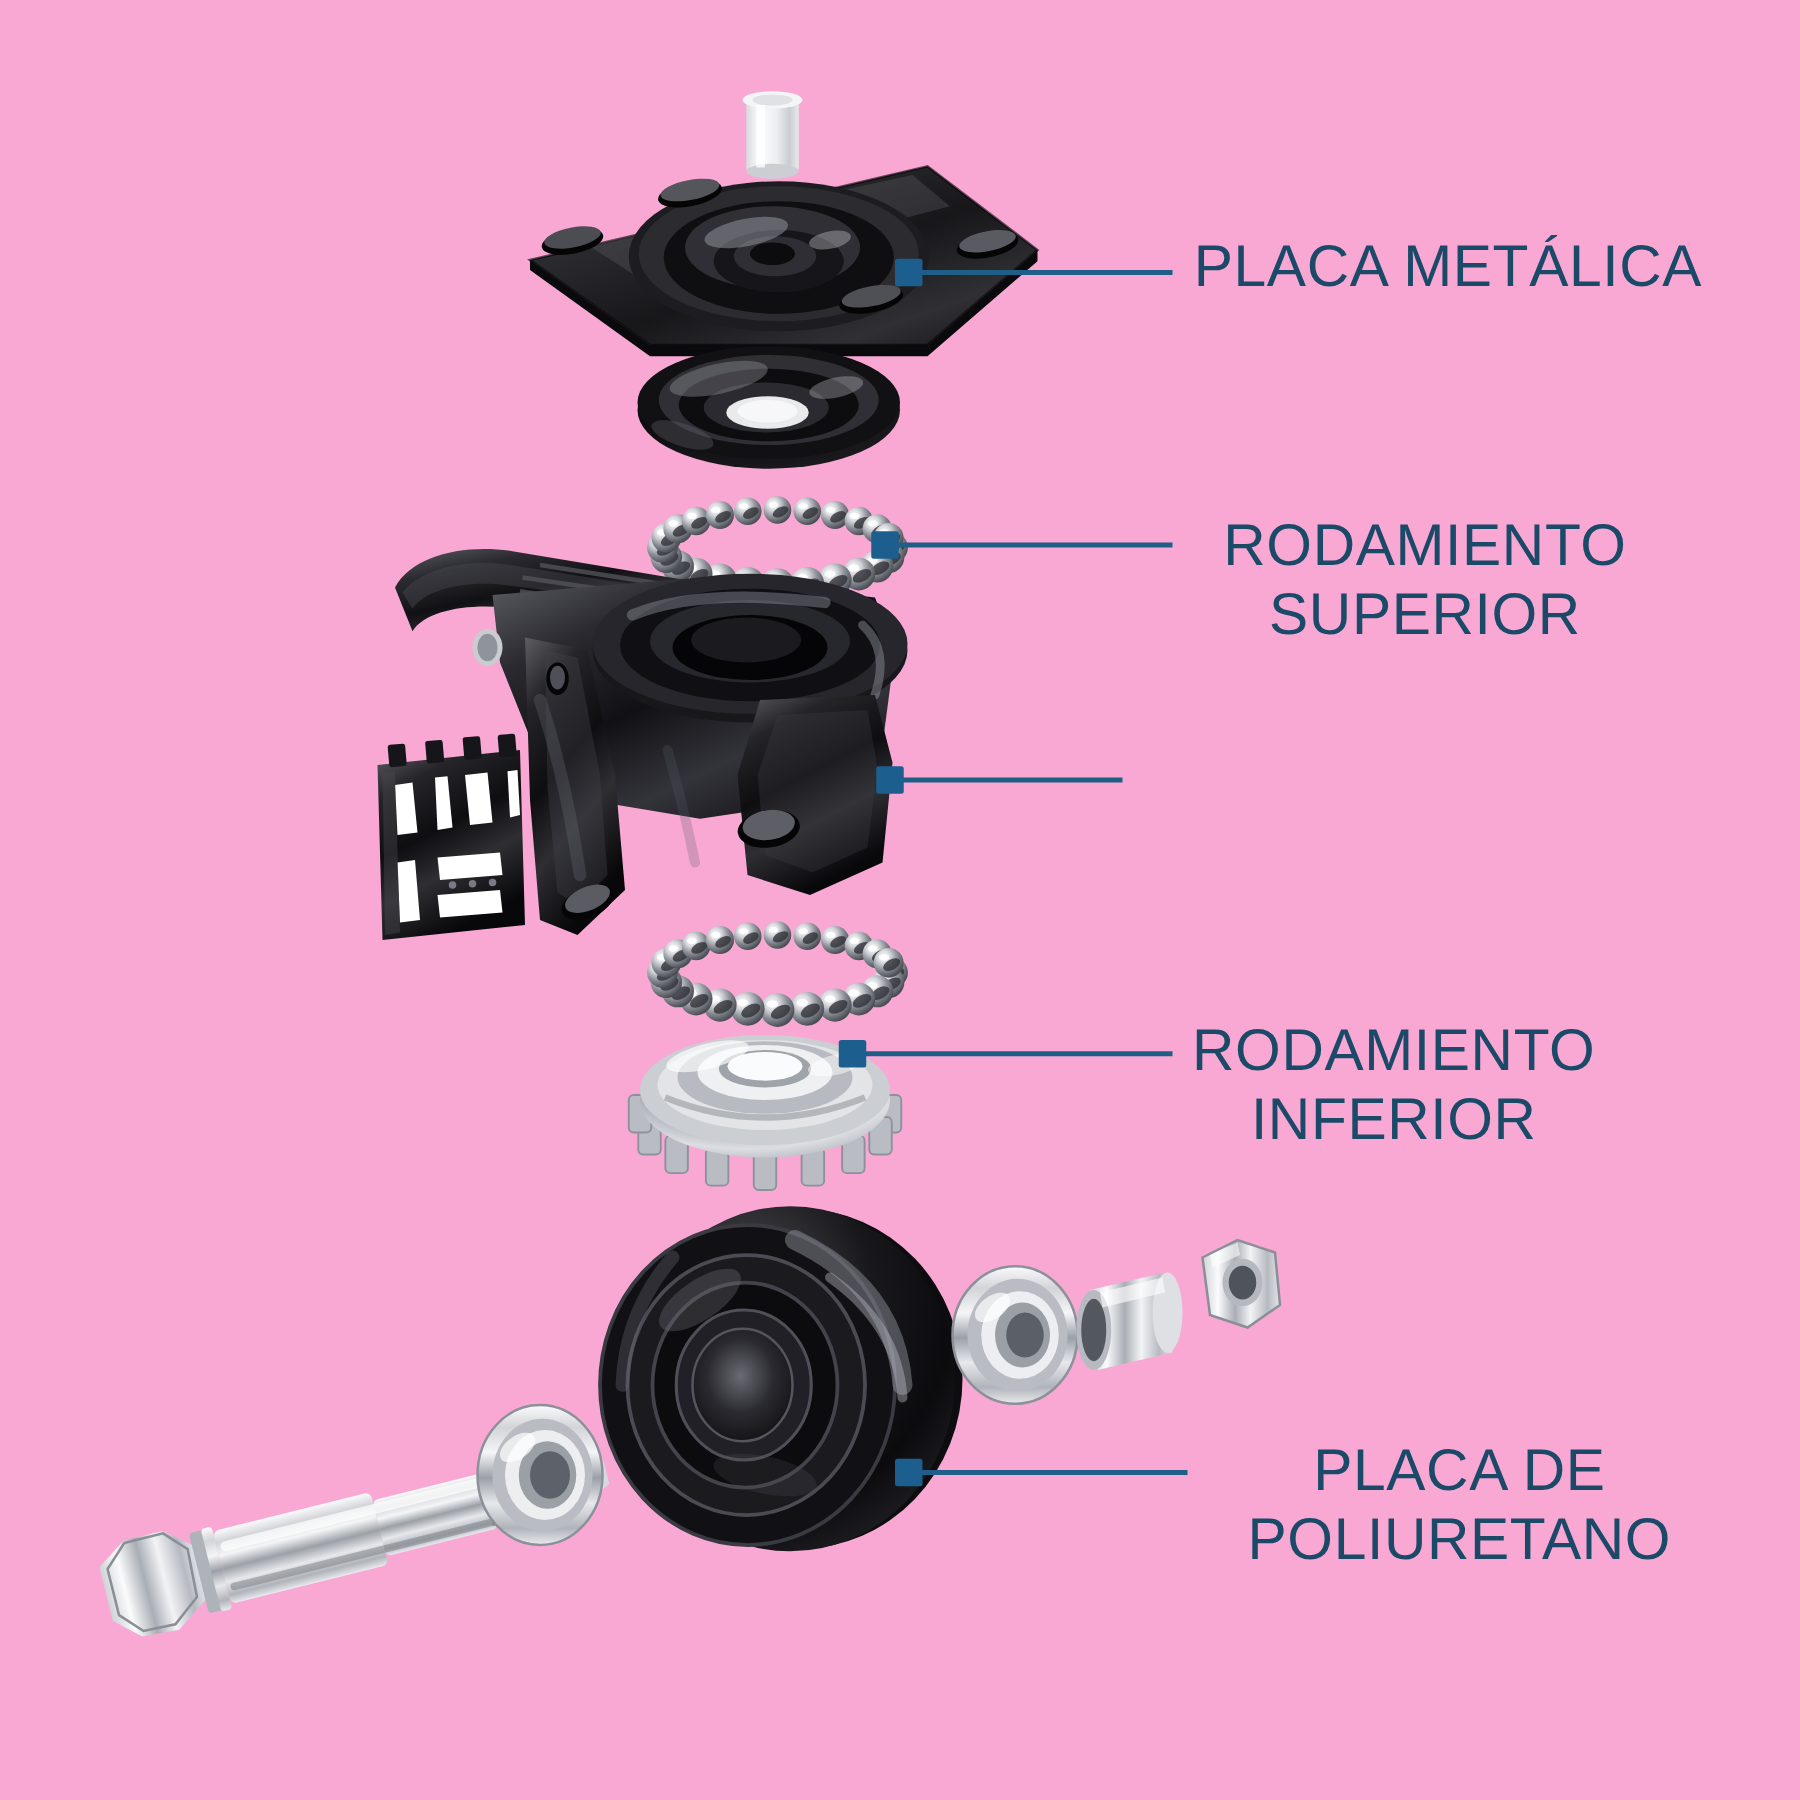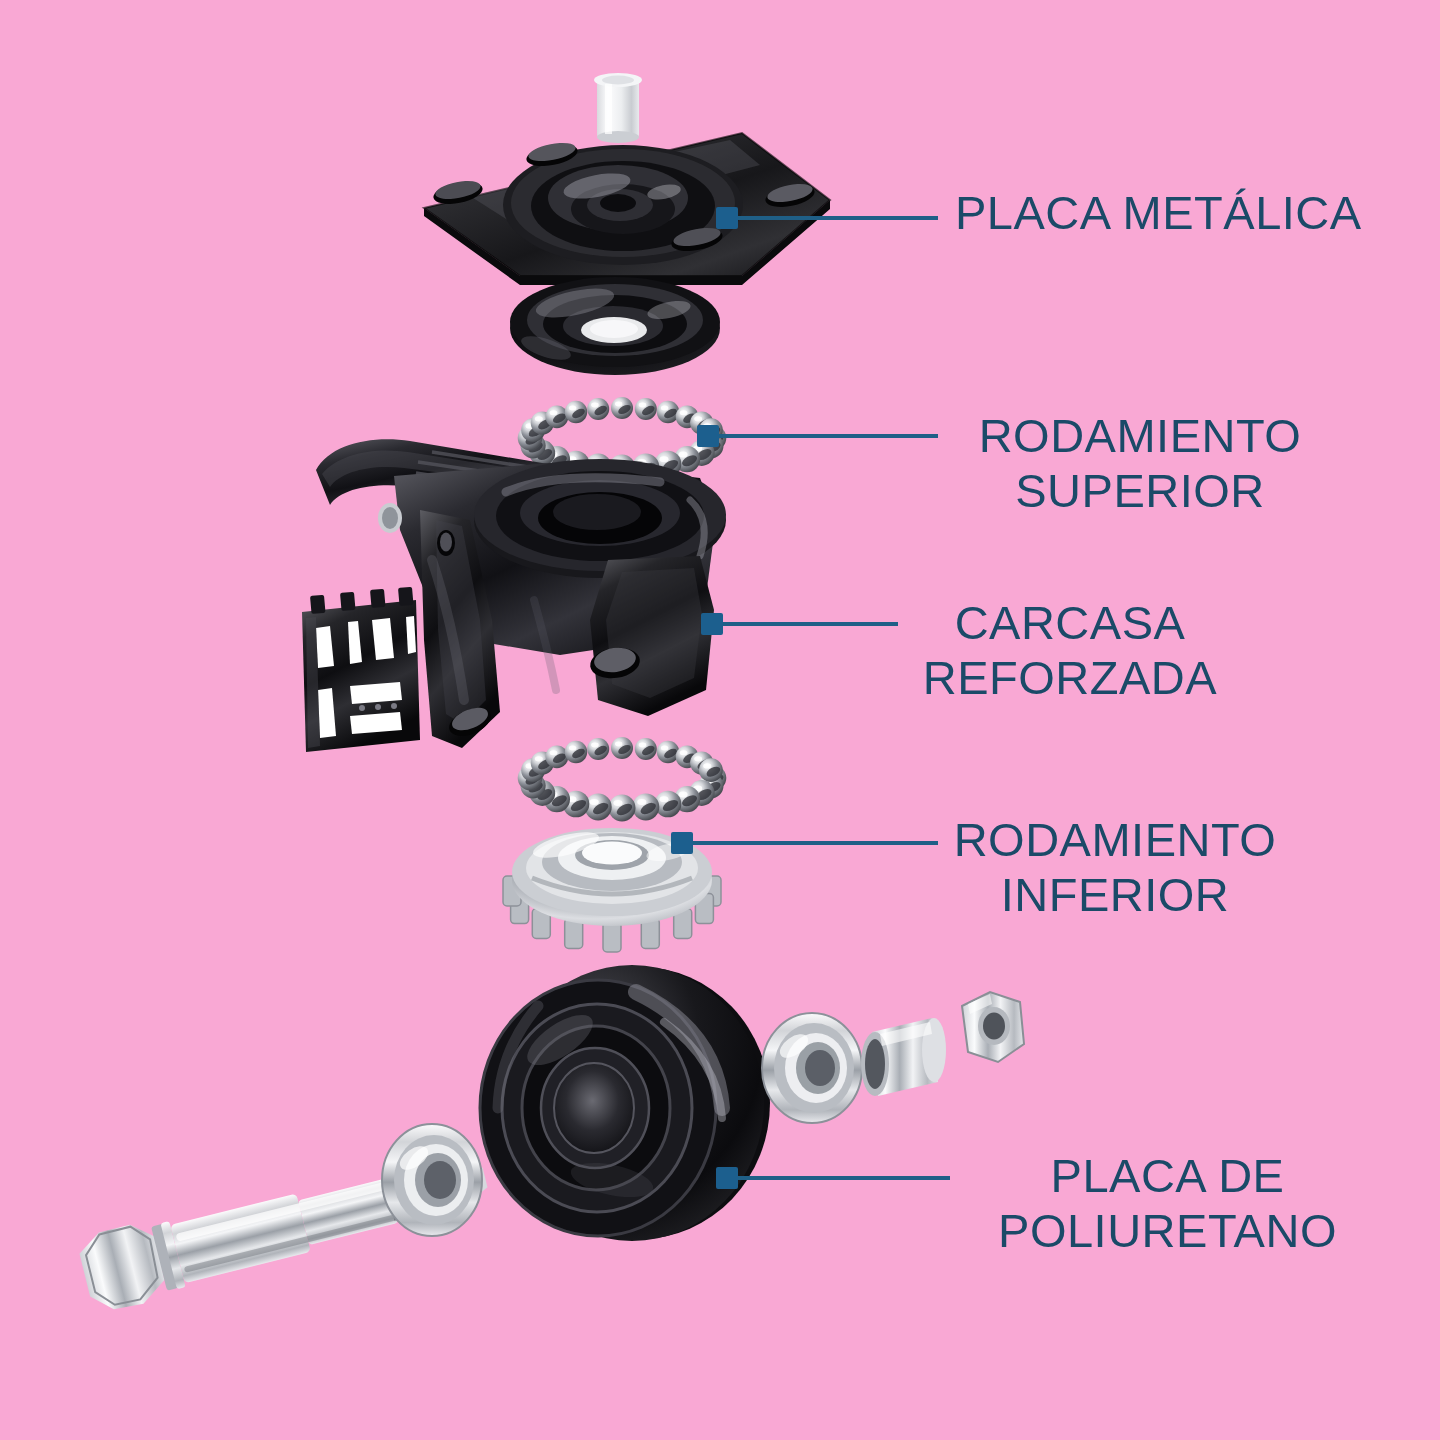--- a/index.html
+++ b/index.html
@@ -643,20 +643,18 @@
         <g>
           <line x1="727" y1="1178" x2="950" y2="1178" stroke="#1f5f87" stroke-width="4"></line>
           <rect x="716" y="1167" width="22" height="22" rx="2" fill="#1c5f8e"></rect>
         </g>
       </g>
   </svg>
 
   <div class="callout-label lbl-1">PLACA METÁLICA</div>
   <div class="callout-label lbl-2">RODAMIENTO
 SUPERIOR</div>
-  <div class="callout-label lbl-3">CARCASA
-REFORZADA</div>
   <div class="callout-label lbl-4">RODAMIENTO
 INFERIOR</div>
   <div class="callout-label lbl-5">PLACA DE
 POLIURETANO</div>
 
 </div>
 
 </body></html>

